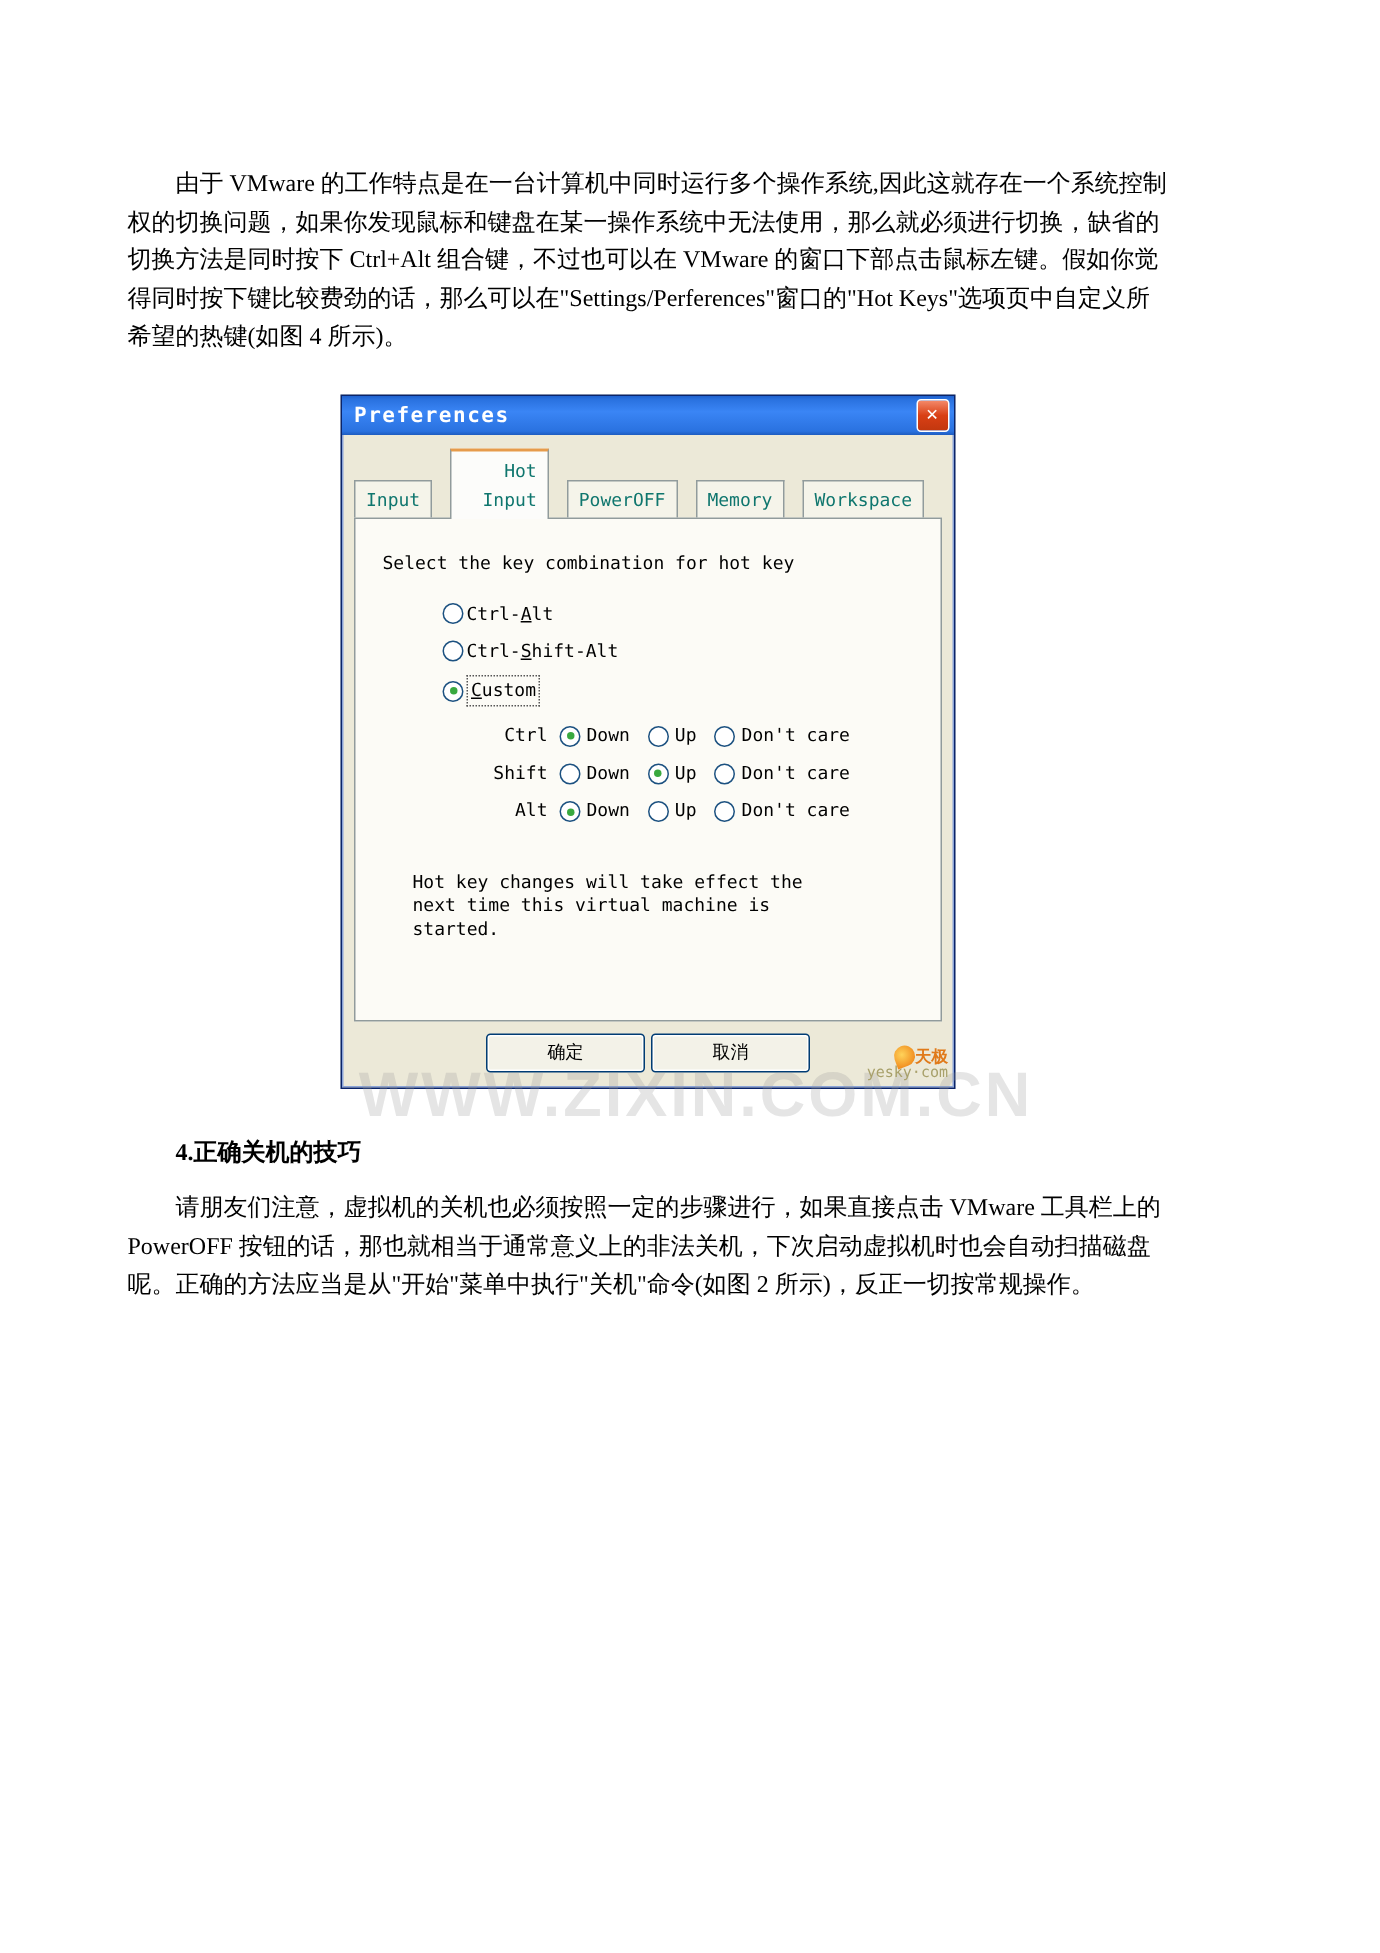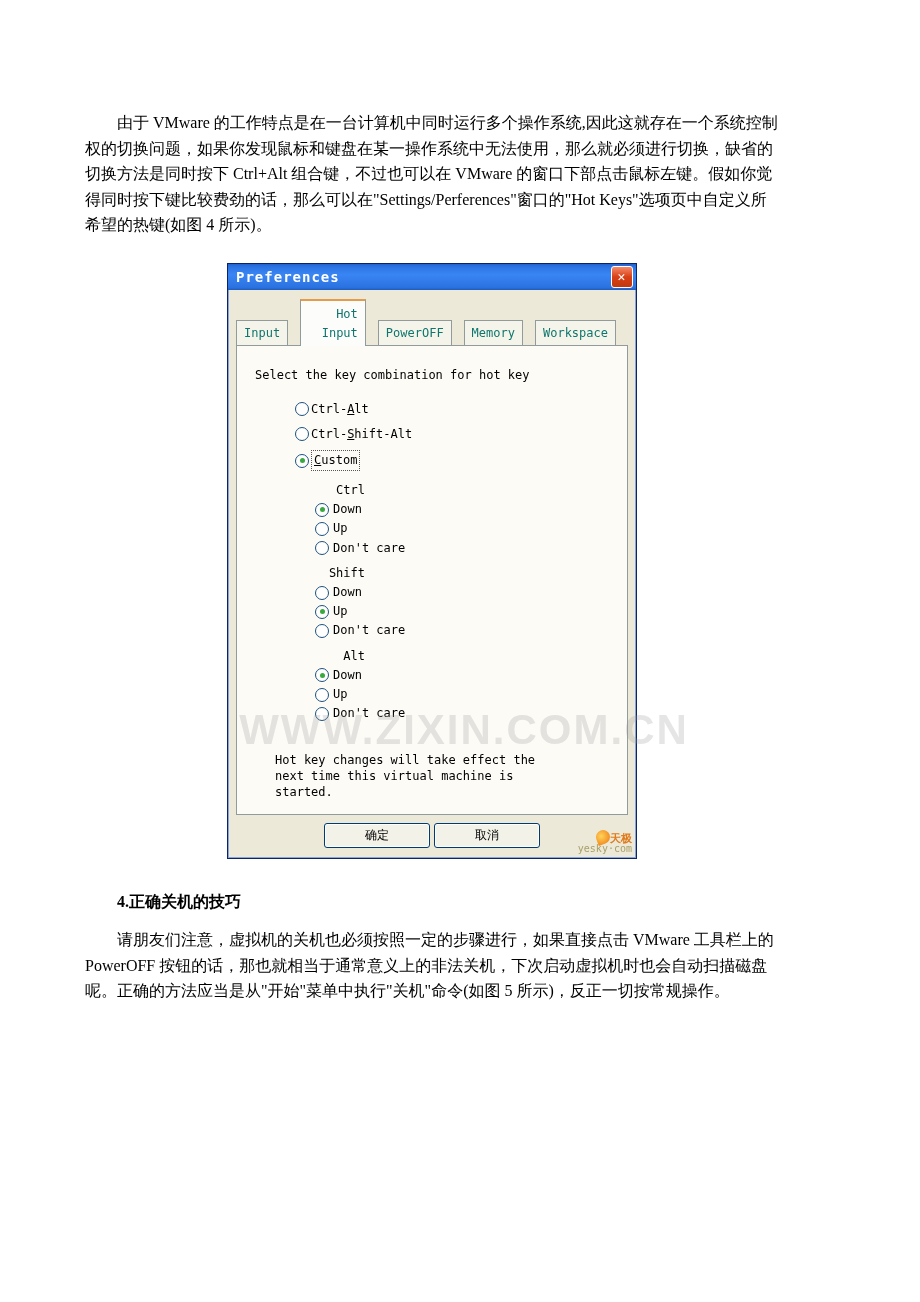--- a/index.html
+++ b/index.html
@@ -128,23 +128,22 @@
   .underline-key { text-decoration: underline; }
   .dotted-focus {
     border: 1px dotted #555;
     padding: 0 2px;
   }
   .key-grid {
     margin: 10px 0 0 60px;
   }
   .key-row {
     display: flex;
-    align-items: flex-start;
+    align-items: flex-end;
     margin: 6px 0;
-    flex-direction: column;
   }
   .key-name {
     width: 50px;
     text-align: right;
     margin-right: 8px;
   }
   .opt {
     display: flex;
     align-items: center;
     gap: 4px;
@@ -335,15 +334,15 @@
       <div class="yesky-logo">
         <span class="yesky-leaf"></span><span class="yesky-tj">天极</span><br>
         <span>yesky·com</span>
       </div>
 
     </div>
   </div>
 
   <p class="section-heading">4.正确关机的技巧</p>
 
-  <p class="body-text">请朋友们注意，虚拟机的关机也必须按照一定的步骤进行，如果直接点击 VMware 工具栏上的 PowerOFF 按钮的话，那也就相当于通常意义上的非法关机，下次启动虚拟机时也会自动扫描磁盘呢。正确的方法应当是从"开始"菜单中执行"关机"命令(如图 5 所示)，反正一切按常规操作。</p>
+  <p class="body-text">请朋友们注意，虚拟机的关机也必须按照一定的步骤进行，如果直接点击 VMware 工具栏上的 PowerOFF 按钮的话，那也就相当于通常意义上的非法关机，下次启动虚拟机时也会自动扫描磁盘呢。正确的方法应当是从"开始"菜单中执行"关机"命令(如图 2 所示)，反正一切按常规操作。</p>
 
 </div>
 
 </body></html>

